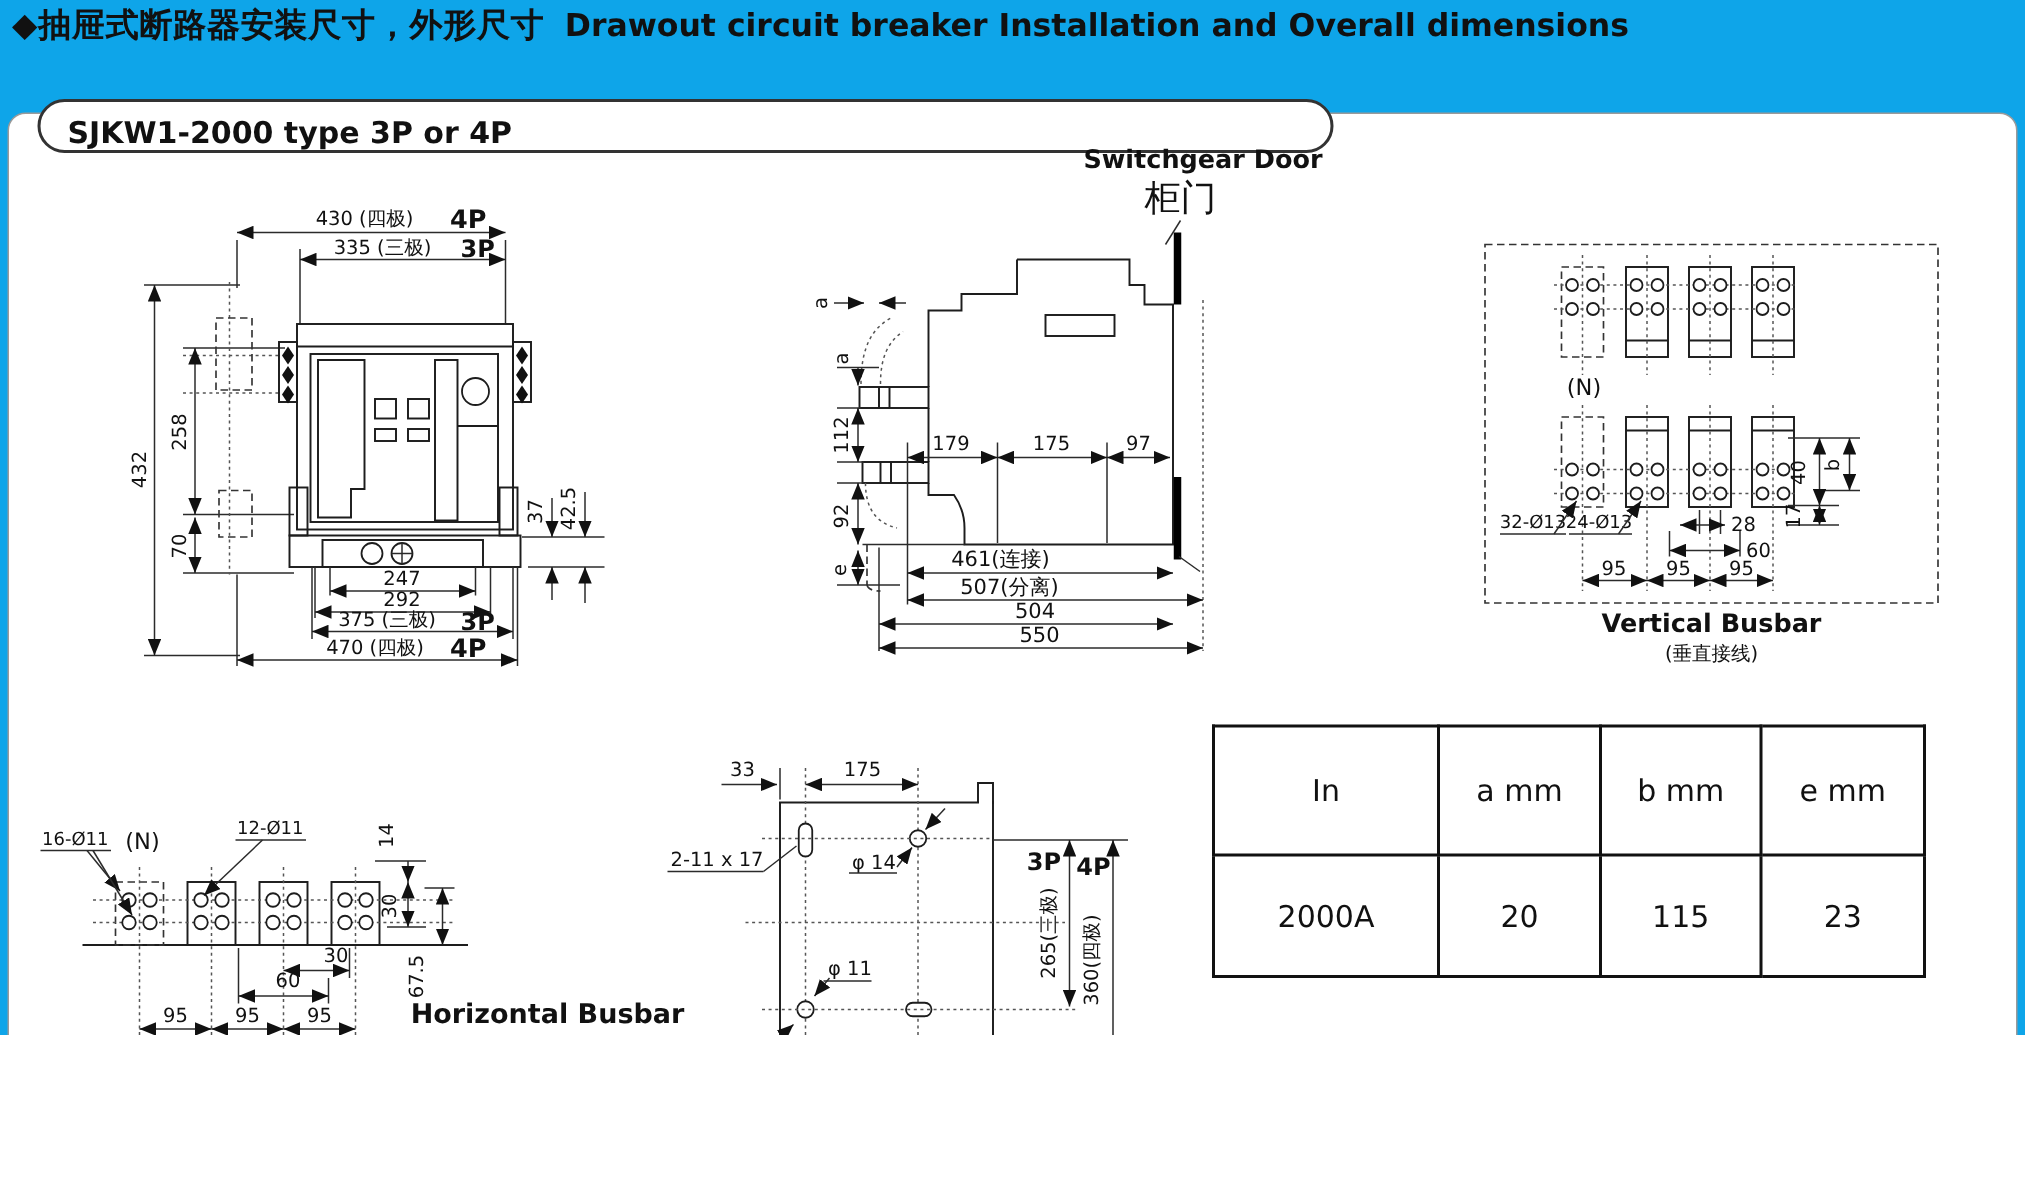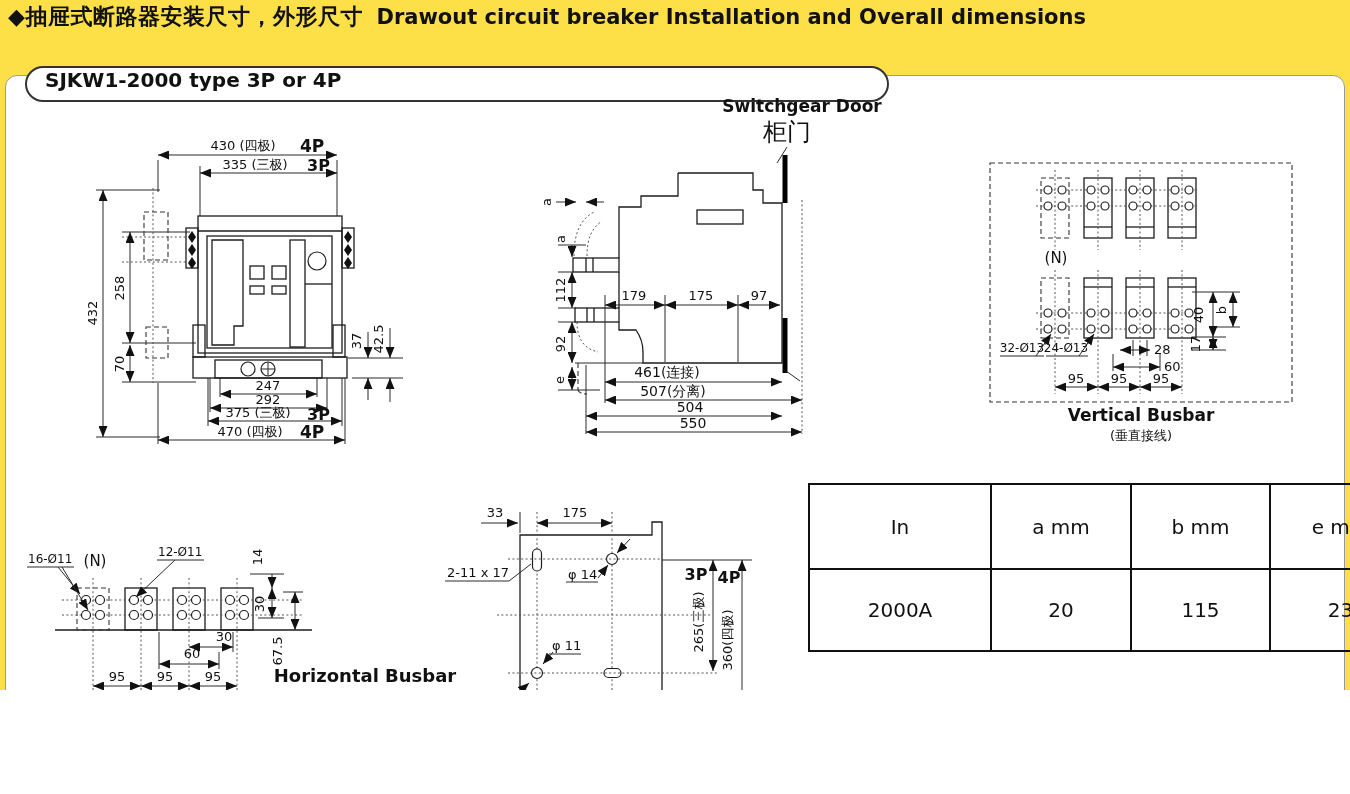--- a/index.html
+++ b/index.html
@@ -1,41 +1,41 @@
 <!DOCTYPE html>
 <html><head>
 <meta charset="utf-8">
 <style>
   html,body{margin:0;padding:0;background:#fff;}
-  .stage{position:relative;width:1350px;height:690px;background:#fde047;overflow:hidden;
+  .stage{position:relative;width:1350px;height:690px;background:#0ea5e9;overflow:hidden;
          font-family:"DejaVu Sans","Liberation Sans",sans-serif;color:#111;}
   .hdr{position:absolute;left:8px;top:2px;font-weight:bold;white-space:nowrap;}
   .hdr .zh{font-size:22px;letter-spacing:.5px;}
   .hdr .en{font-size:21px;margin-left:8px;}
   .sheet{position:absolute;left:5px;top:75px;width:1338px;height:710px;
          border:1.5px solid #9a9a9a;border-radius:12px;background:#fff;}
   .sheet-bottom{position:absolute;left:8px;top:783px;width:1334px;height:4px;background:#4c4c4c;border-radius:2px;}
   .pill{position:absolute;left:25px;top:66px;width:864px;height:36px;border:2px solid #333;
-        border-radius:18px;background:#fff;display:flex;align-items:flex-start;padding-left:18px;box-sizing:border-box;}
+        border-radius:18px;background:#fff;display:flex;align-items:flex-end;padding-left:18px;box-sizing:border-box;}
   .pill span{font-size:20px;font-weight:bold;}
   svg.draw{position:absolute;left:0;top:0;}
   .ln{stroke:#1d1d1d;stroke-width:1.3;fill:none;}
   .tn{stroke:#2b2b2b;stroke-width:1;fill:none;}
   .dt{stroke:#555;stroke-width:1;fill:none;stroke-dasharray:2 2.4;}
   .dh{stroke:#333;stroke-width:1.1;fill:none;stroke-dasharray:5 3;}
   .thick{stroke:#000;stroke-width:5;fill:none;}
   .hl{fill:#fff;stroke:#1d1d1d;stroke-width:1.2;}
   .dia{fill:#111;stroke:none;}
   text{fill:#111;font-family:"DejaVu Sans","Liberation Sans",sans-serif;}
   .t12{font-size:12px;} .t13{font-size:13px;} .t14{font-size:14px;} .t15{font-size:15px;} .b16{font-size:16px;font-weight:bold;}
   .b17{font-size:17px;font-weight:bold;} .b18{font-size:18px;font-weight:bold;}
   .t20{font-size:20px;} .t24{font-size:24px;}
   .dim-table{position:absolute;left:808px;top:483px;width:466px;height:169px;
              border-collapse:collapse;table-layout:fixed;}
-  .dim-table td{border:2px solid #111;text-align:center;font-size:20px;padding:16px;}
+  .dim-table td{border:2px solid #111;text-align:center;font-size:20px;padding:0;}
   .dim-table tr:first-child td{height:42px;} .dim-table tr td{height:39px;}
 </style>
 </head>
 <body>
 
 <div class="stage">
 
   <div class="hdr">
     <span class="zh">◆抽屉式断路器安装尺寸，外形尺寸</span>
     <span class="en">Drawout circuit breaker Installation and Overall dimensions</span>

